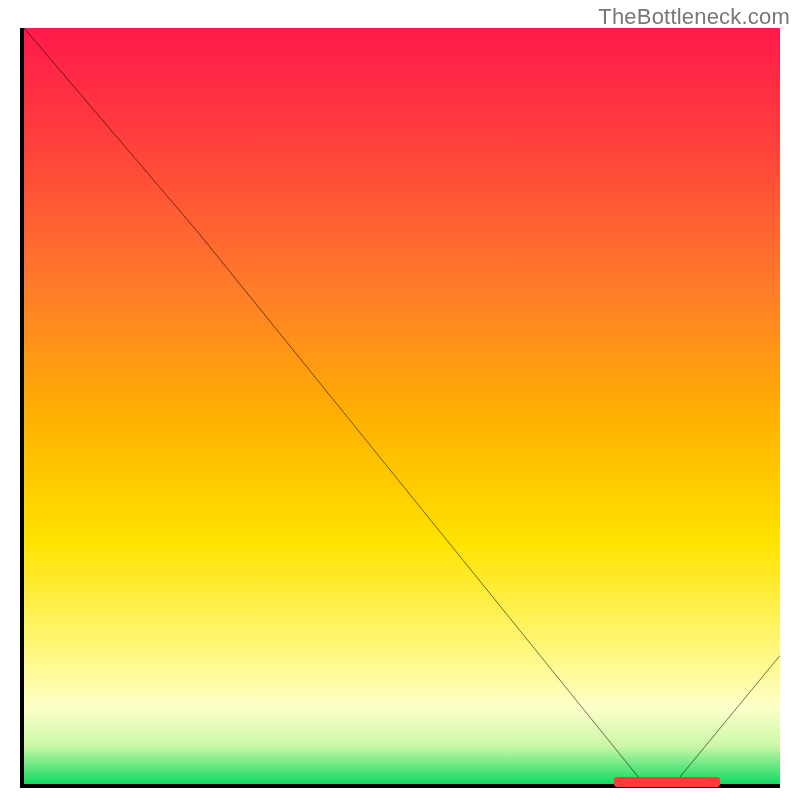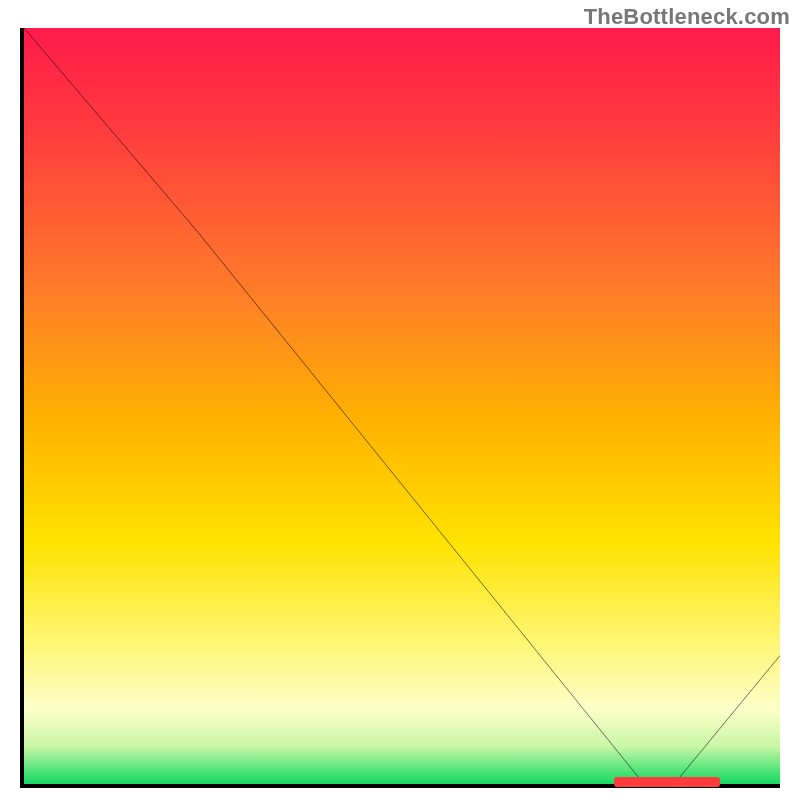--- a/index.html
+++ b/index.html
@@ -14,21 +14,21 @@
   .stage {
     position: relative;
     width: 800px;
     height: 800px;
   }
   .watermark {
     position: absolute;
     top: 4px;
     right: 10px;
     font-size: 22px;
-    font-weight: bold;
+    font-weight: normal;
     color: #777777;
     letter-spacing: 0.2px;
     user-select: none;
     text-align: center;
   }
   .plot-frame {
     position: absolute;
     left: 20px;
     top: 28px;
     width: 760px;

